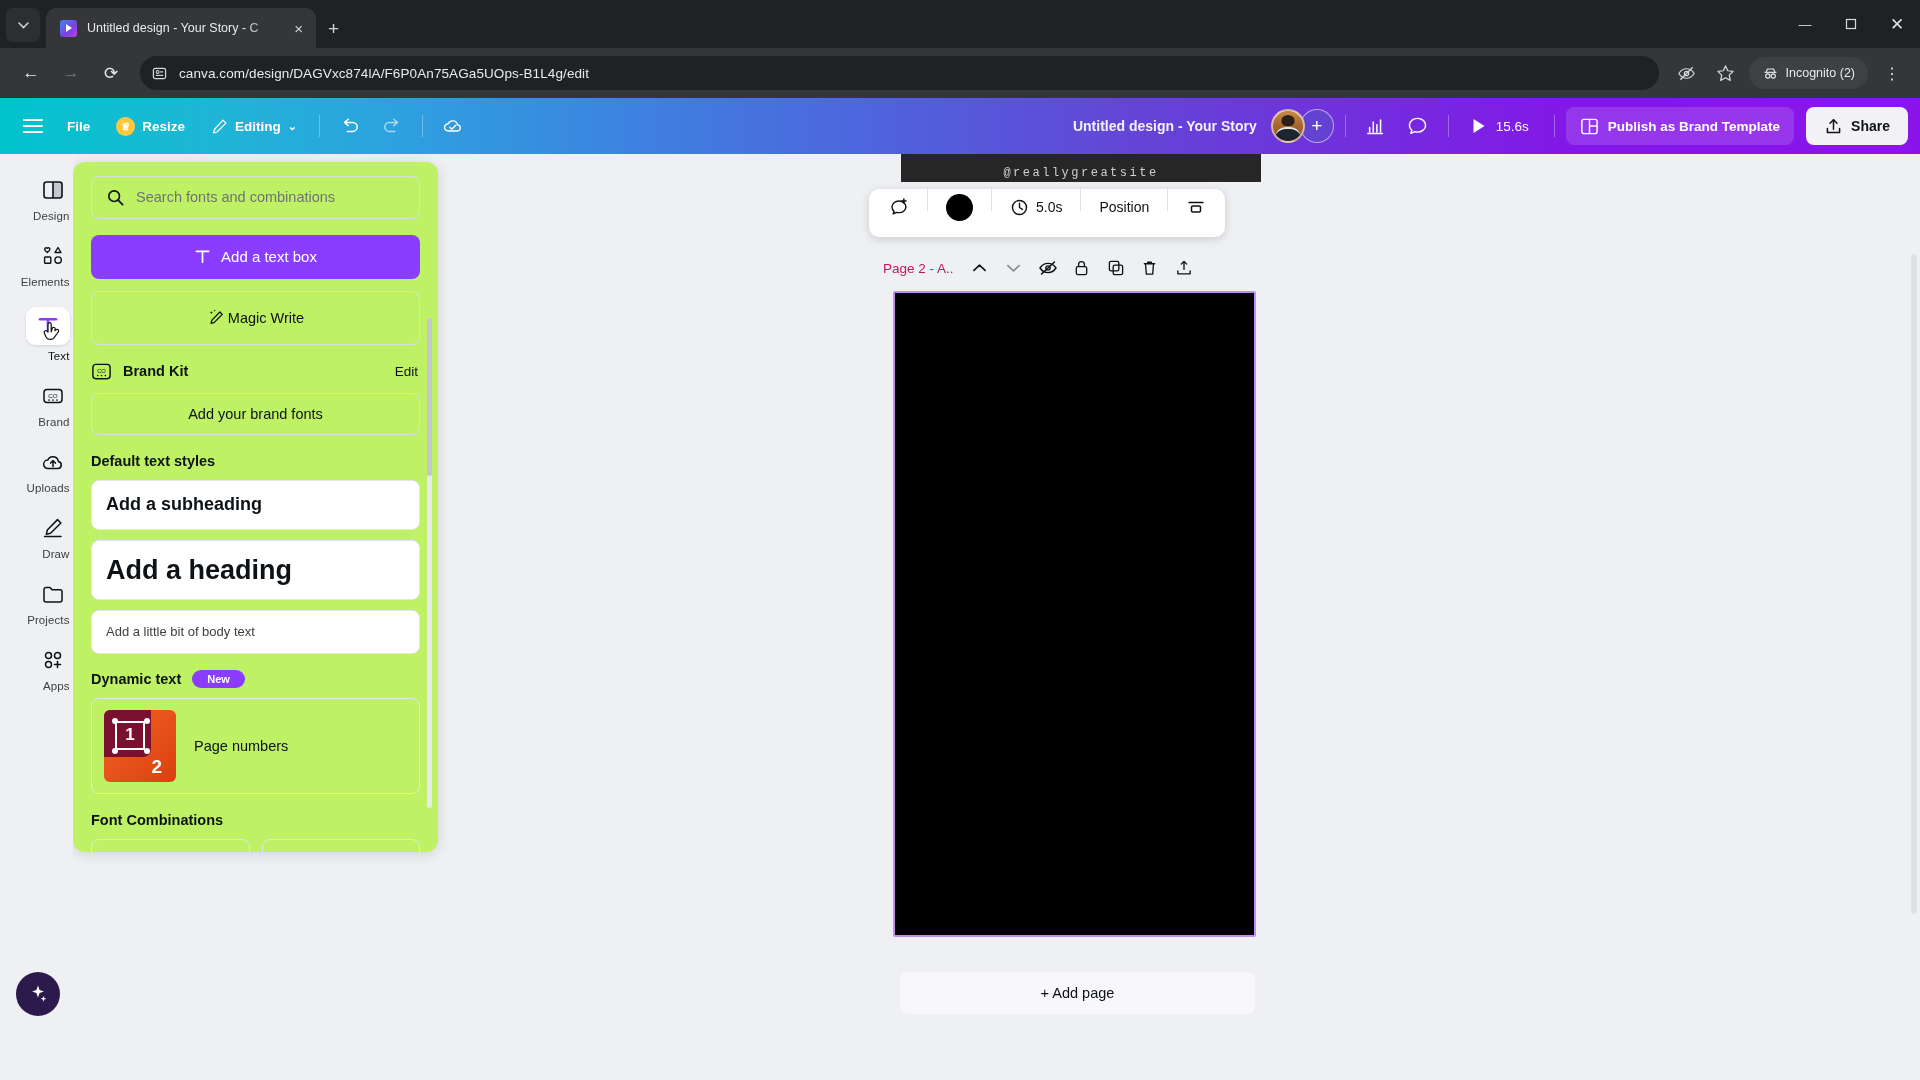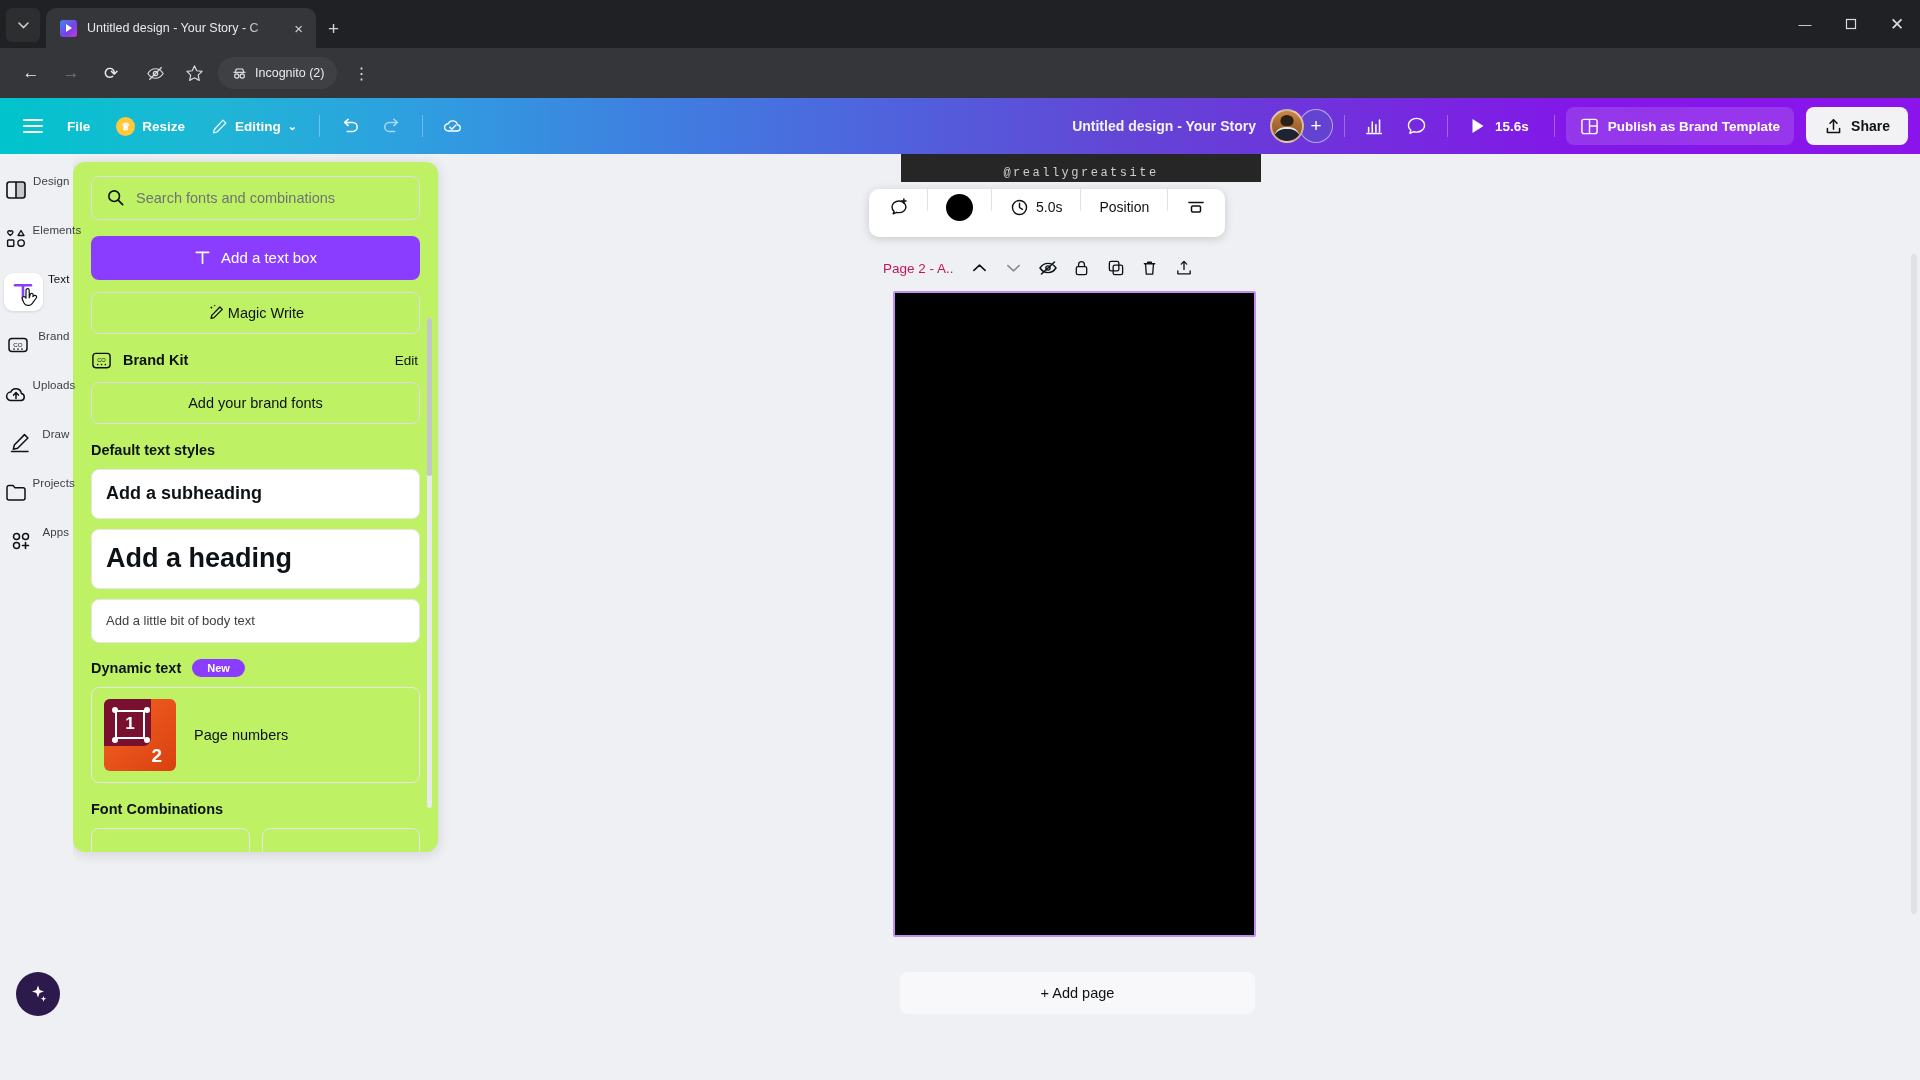--- a/index.html
+++ b/index.html
@@ -112,21 +112,21 @@
     width: 26px; height: 14px; border-radius: 11px 11px 0 0; background: #1d2330;
     box-shadow: inset 0 3px 0 -1px #e9e6e1;
   }
   .plus-btn {
     width: 34px; height: 34px; border-radius: 50%; border: 1.5px solid rgba(255,255,255,.55);
     display: flex; align-items: center; justify-content: center; color: #fff;
     font-size: 19px; margin-left: -9px; background: rgba(90,80,200,.55);
   }
   .play-chip {
     display: flex; align-items: center; gap: 9px; height: 36px; padding: 0 14px 0 10px;
-    color: #fff; font-size: 13.5px; font-weight: bold; border-radius: 8px;
+    color: #fff; font-size: 13.5px; font-weight: normal; border-radius: 8px;
   }
   .publish-btn {
     display: flex; align-items: center; gap: 9px; height: 38px; padding: 0 14px;
     border-radius: 8px; color: #fff; font-size: 13.5px; font-weight: bold;
     background: rgba(255,255,255,.14);
   }
   .share-btn {
     display: flex; align-items: center; gap: 8px; height: 38px; padding: 0 18px;
     border-radius: 8px; background: #f2f2f5; color: #0d1216;
     font-size: 14px; font-weight: bold; margin-left: 8px;
@@ -136,21 +136,21 @@
   .app-body { display: flex; height: 920px; background: #eff0f4; position: relative; }
 
   
   .rail {
     width: 73px; background: #eff0f4; padding-top: 13px; flex: 0 0 auto;
     display: flex; flex-direction: column; align-items: center; gap: 5px;
     position: relative; z-index: 22;
   }
   .rail-item {
     width: 66px; padding: 8px 0 6px; border-radius: 9px;
-    display: flex; flex-direction: row; align-items: flex-start; gap: 5px;
+    display: flex; flex-direction: column; align-items: flex-end; gap: 5px;
   }
   .rail-icon {
     width: 34px; height: 30px; display: flex; align-items: center; justify-content: center;
     color: #0d1216; position: relative;
   }
   .rail-label { font-size: 11.5px; color: #3c4043; letter-spacing: .1px; }
   .rail-item.active .rail-icon {
     background: #fff; border-radius: 9px; width: 44px; height: 38px;
     box-shadow: 0 1px 3px rgba(0,0,0,.12);
   }
@@ -171,21 +171,21 @@
     display: flex; align-items: center; gap: 11px; padding: 0 14px;
   }
   .search-ph { color: #6e7278; font-size: 14.5px; }
   .panel-scroll { flex: 1 1 auto; overflow: hidden; position: relative; padding: 0 18px; }
   .btn-primary {
     height: 44px; background: #8b3dff; border-radius: 8px; color: #fff;
     display: flex; align-items: center; justify-content: center; gap: 10px;
     font-size: 15px; font-weight: normal; margin-bottom: 12px;
   }
   .btn-outline {
-    height: 42px; border: 1px solid #dcdee3; border-radius: 8px; color: #0d1216;
+    height: 54px; border: 1px solid #dcdee3; border-radius: 8px; color: #0d1216;
     display: flex; align-items: center; justify-content: center; gap: 2px;
     font-size: 14.5px; margin-bottom: 16px;
   }
   .kit-row {
     display: flex; align-items: center; gap: 11px; margin-bottom: 11px; padding-right: 2px;
   }
   .kit-title { font-size: 14.5px; font-weight: bold; color: #0d1216; }
   .kit-edit { margin-left: auto; font-size: 13.5px; color: #0d1216; }
   .brand-fonts-btn {
     height: 42px; border: 1px solid #dcdee3; border-radius: 8px; color: #0d1216;
@@ -320,20 +320,31 @@
         </svg>
     </div>
     <div class="win-btn close-win">✕</div>
   </div>
 </div>
 
 <div class="browser-toolbar">
   <div class="nav-btn">←</div>
   <div class="nav-btn disabled">→</div>
   <div class="nav-btn">⟳</div>
+  <div class="omnibox">
+    <span class="tb-icon">
+      <svg width="15" height="15" viewBox="0 0 16 16">
+        <rect x="1.5" y="2.5" width="13" height="11" rx="2" stroke="currentColor" fill="none" stroke-width="1.3"></rect>
+        <circle cx="6" cy="6.3" r="1.5" stroke="currentColor" fill="none" stroke-width="1.2"></circle>
+        <line x1="8.5" y1="6.3" x2="12" y2="6.3" stroke="currentColor" stroke-width="1.2"></line>
+        <line x1="4" y1="10" x2="12" y2="10" stroke="currentColor" stroke-width="1.2"></line>
+        </svg>
+    </span>
+    <span class="omnibox-url">canva.com/design/DAGVxc874lA/F6P0An75AGa5UOps-B1L4g/edit</span>
+  </div>
   <span class="tb-icon" style="margin-left:12px">
     <svg width="19" height="19" viewBox="0 0 20 20">
       <path d="M2 10s3-5 8-5 8 5 8 5-3 5-8 5-8-5-8-5z" stroke="currentColor" fill="none" stroke-width="1.3"></path>
       <circle cx="10" cy="10" r="2.3" stroke="currentColor" fill="none" stroke-width="1.3"></circle>
       <line x1="3.5" y1="16.5" x2="16.5" y2="3.5" stroke="currentColor" stroke-width="1.4"></line>
       </svg>
   </span>
   <span class="tb-icon" style="margin-left:14px">
     <svg width="19" height="19" viewBox="0 0 20 20">
       <path d="M10 2l2.4 5.1 5.6.7-4.1 3.9 1.1 5.5L10 14.5 4.9 17.2l1.1-5.5L2 7.8l5.6-.7z" stroke="currentColor" fill="none" stroke-width="1.3" stroke-linejoin="round"></path>

